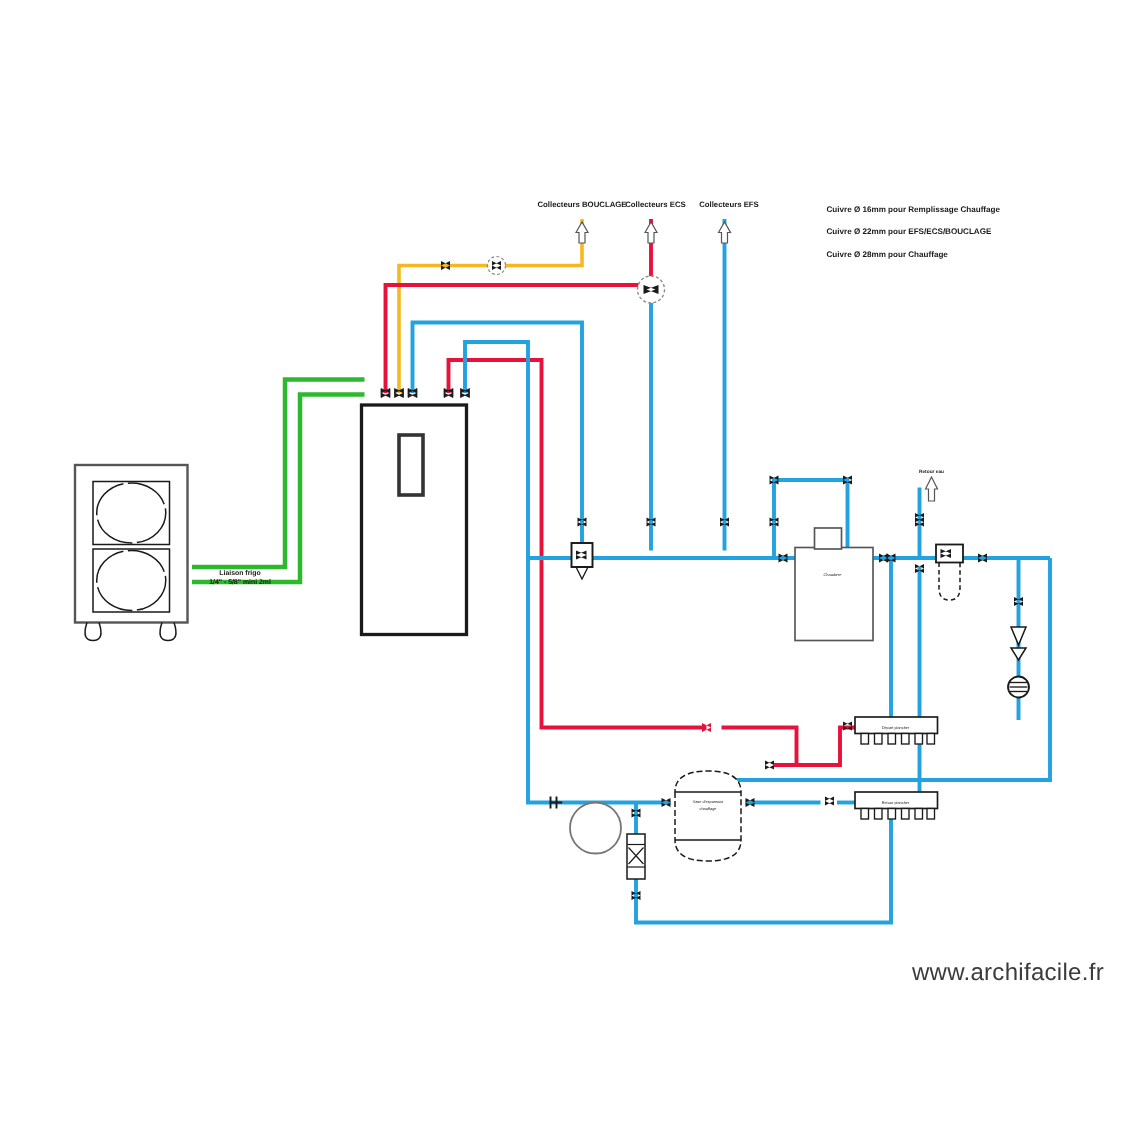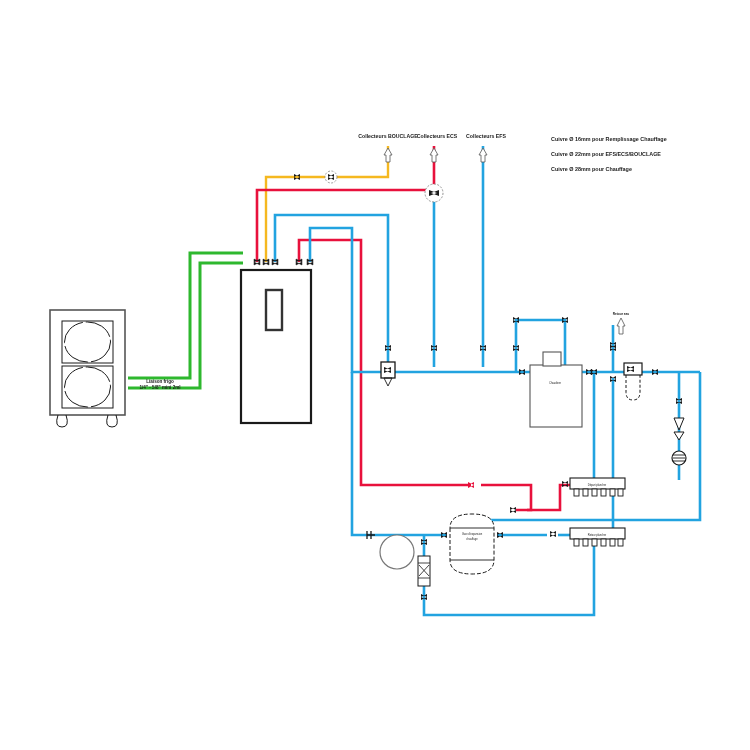--- a/index.html
+++ b/index.html
@@ -276,14 +276,15 @@
 
   <g>
     <path d="M591,369 L597,372 L591,375 Z M597,369 L591,372 L597,375 Z" fill="#1a1a1a"></path>
     <path d="M610,376 L616,379 L610,382 Z M616,376 L610,379 L616,382 Z" fill="#1a1a1a"></path>
     <path d="M468,482 L474,485 L468,488 Z M474,482 L468,485 L474,488 Z" fill="#e8113c"></path>
     <path d="M510,507 L516,510 L510,513 Z M516,507 L510,510 L516,513 Z" fill="#1a1a1a"></path>
   </g>
 
 </svg>
 
+<div class="wm">www.archifacile.fr</div>
 
 </div>
 
 </body></html>

